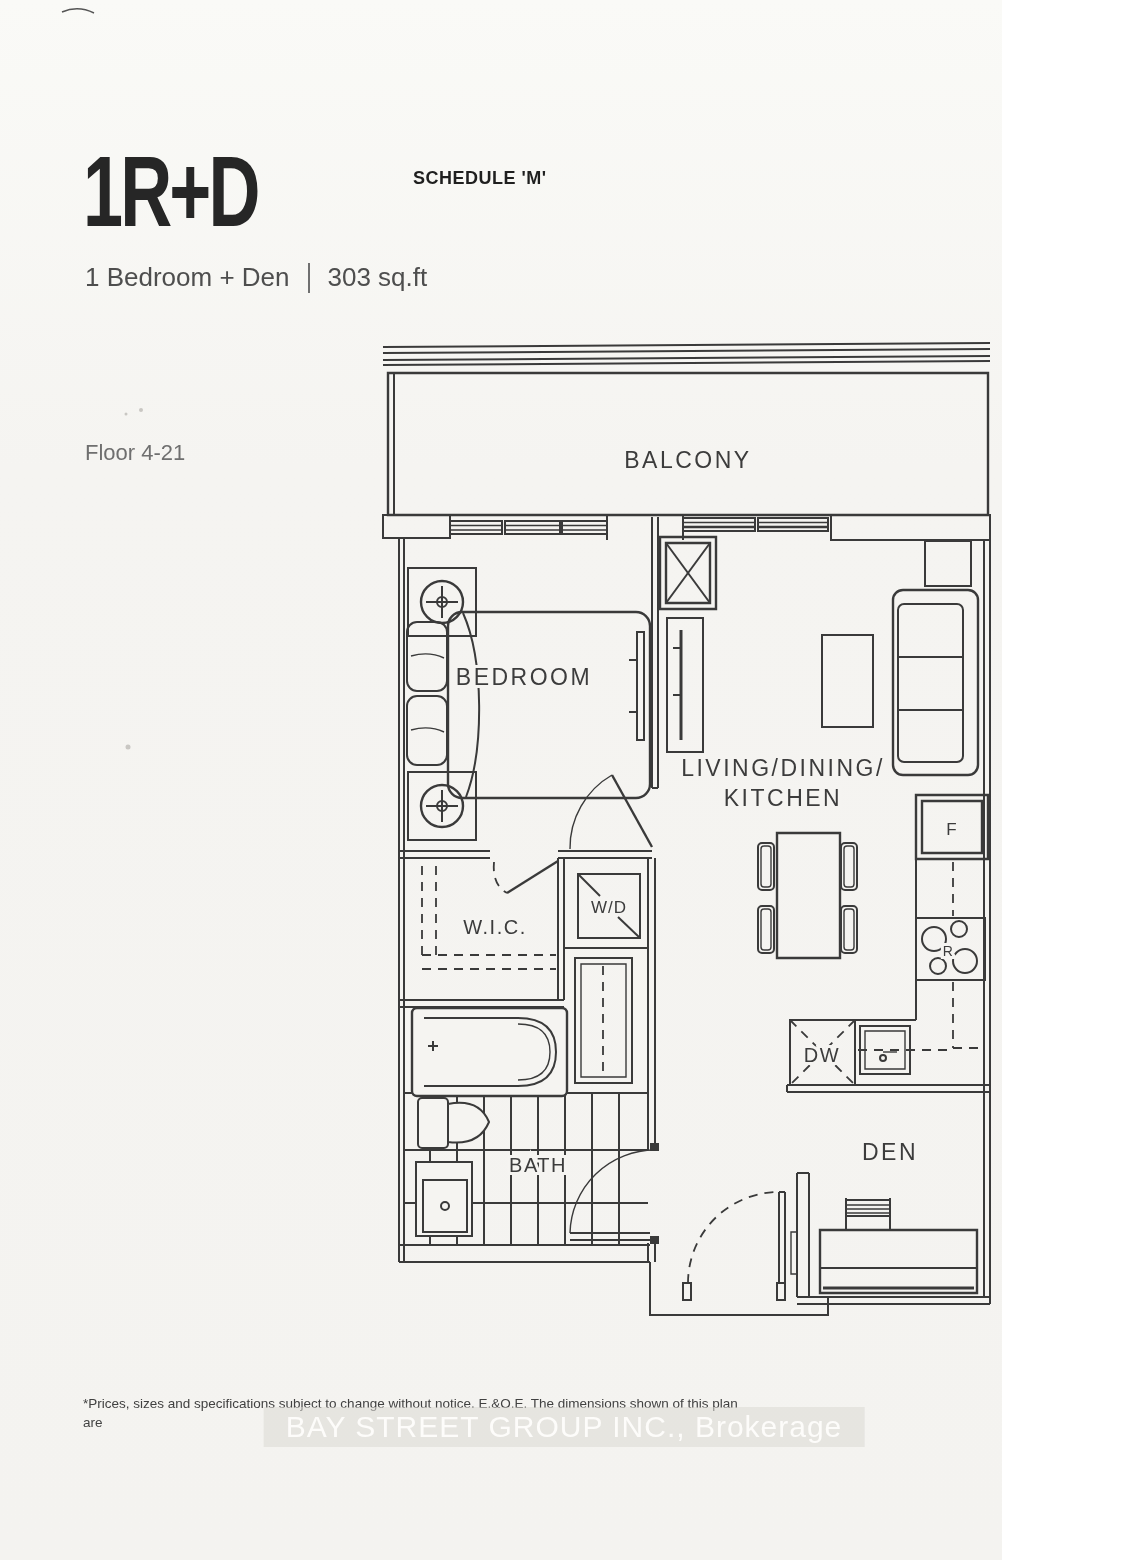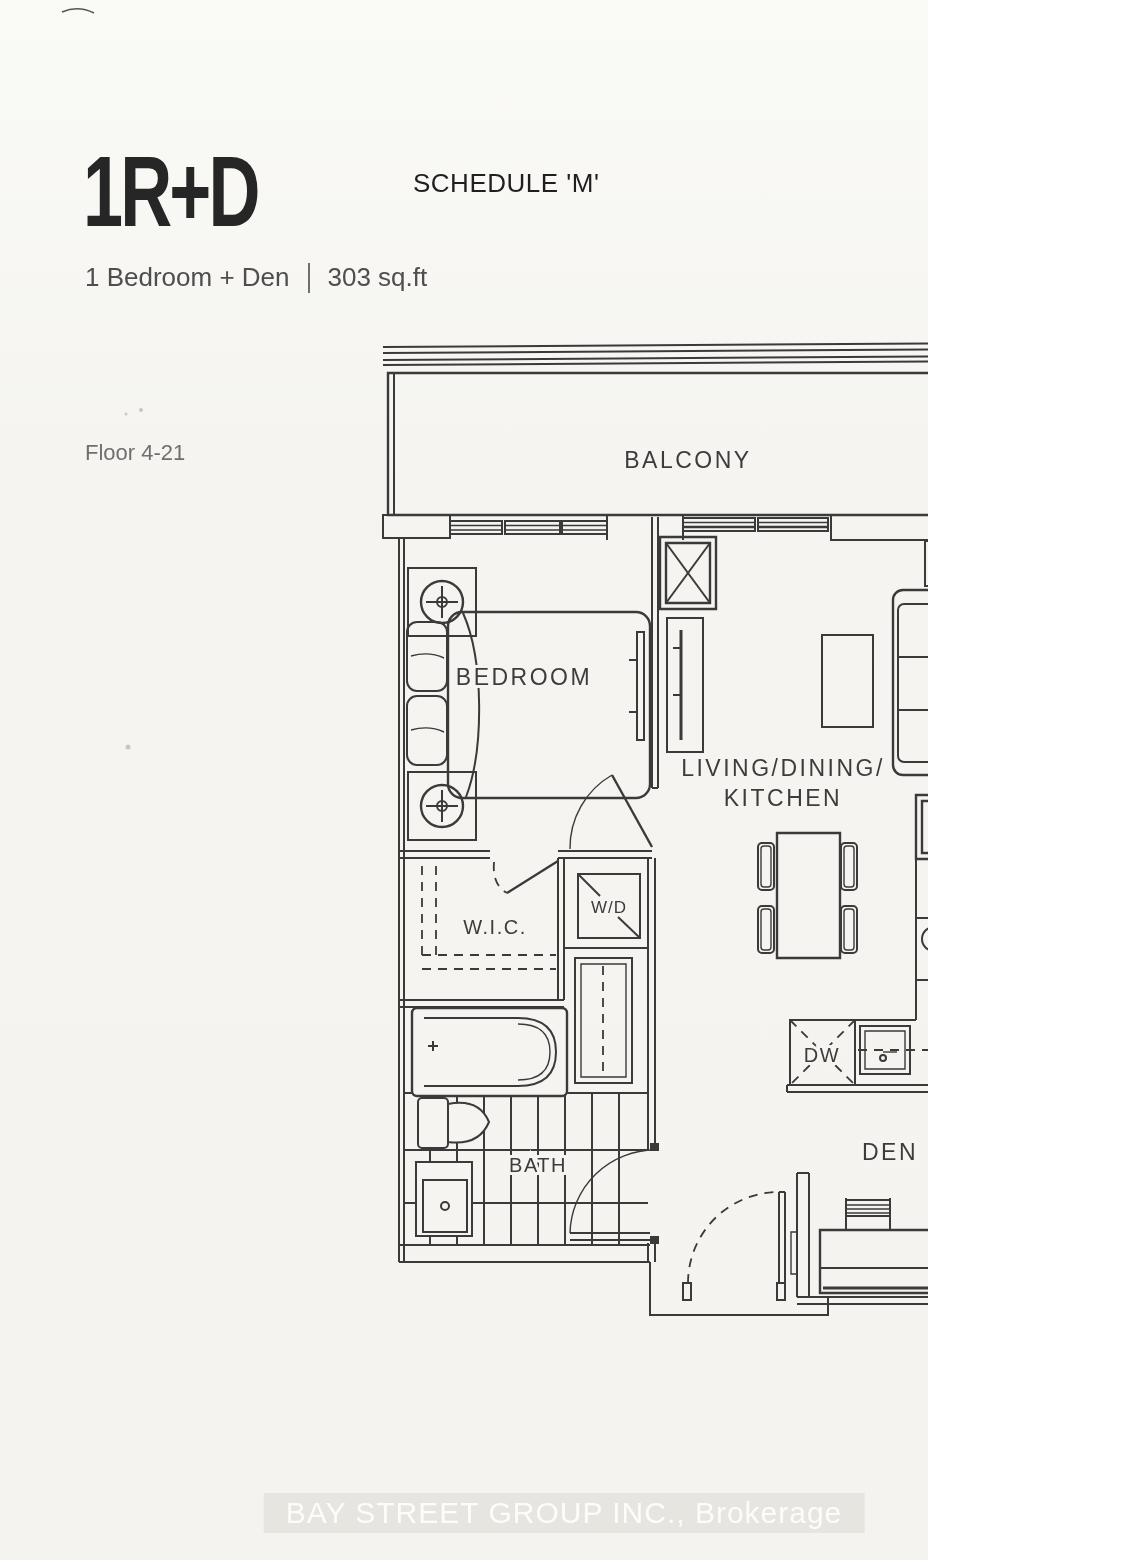--- a/index.html
+++ b/index.html
@@ -1,31 +1,31 @@
 <!DOCTYPE html>
 <html><head>
 <meta charset="utf-8">
 <style>
   html,body { margin:0; padding:0; background:#ffffff; }
   .page {
-    position:relative; width:928px; height:1560px;
+    position:relative; width:1002px; height:1560px;
     background:linear-gradient(#fafaf7, #f5f4f1 30%, #f4f3f0);
     font-family:"Liberation Sans", sans-serif;
     overflow:hidden;
   }
   .unit-code {
     position:absolute; left:83px; top:146px;
     font-size:100px; font-weight:bold; color:#262626;
     letter-spacing:-4px; line-height:0.9;
     transform:scaleX(0.72); transform-origin:left top;
     white-space:nowrap;
   }
   .schedule {
     position:absolute; left:413px; top:168px;
-    font-size:26px; font-weight:normal; color:#1f1f1f; letter-spacing:0.5px;
+    font-size:18px; font-weight:bold; color:#1f1f1f; letter-spacing:0.5px;
   }
   .mobilio { position:absolute; left:856px; top:136px; }
   .subline {
     position:absolute; left:85px; top:262px;
     display:flex; align-items:center; gap:18px;
     font-size:26px; color:#4e4e4e;
   }
   .subline .sep-bar { width:2px; height:30px; background:#707070; }
   .floor-range {
     position:absolute; left:85px; top:440px;
@@ -59,21 +59,21 @@
     font-family:"Liberation Sans", sans-serif; font-weight:bold;
     text-anchor:middle; fill:#161616; stroke:none;
   }
   .disclaimer {
     position:absolute; left:83px; top:1394px; width:660px;
     font-size:13.5px; line-height:19px; color:#414141;
     height:36px; overflow:hidden;
   }
   .menkes { position:absolute; left:928px; top:1384px; }
   .watermark {
-    position:absolute; left:564px; top:1493px; transform:translateX(-50%);
+    position:absolute; left:564px; top:1407px; transform:translateX(-50%);
     font-size:30px; letter-spacing:1px; white-space:nowrap;
     color:#fdfcfa; background:rgba(219,216,211,0.55);
     padding:3px 22px;
   }
 </style>
 </head>
 <body>
 
 <div class="page">
 
@@ -376,17 +376,21 @@
       <rect x="683" y="1283" width="8" height="17"></rect>
       <rect x="777" y="1283" width="8" height="17"></rect>
       <line x1="779" y1="1192" x2="779" y2="1283"></line>
       <line x1="785" y1="1192" x2="785" y2="1283"></line>
       <line x1="779" y1="1192" x2="785" y2="1192"></line>
       <path d="M688,1283 A91,91 0 0 1 779,1192" class="dash"></path>
     </g>
 
   </svg>
 
+  <div class="disclaimer">
+    <div class="l1">*Prices, sizes and specifications subject to change without notice. E.&amp;O.E. The dimensions shown of this plan are</div>
+
+  </div>
 
 
   <div class="watermark">BAY STREET GROUP INC., Brokerage</div>
 
 </div>
 
 </body></html>

